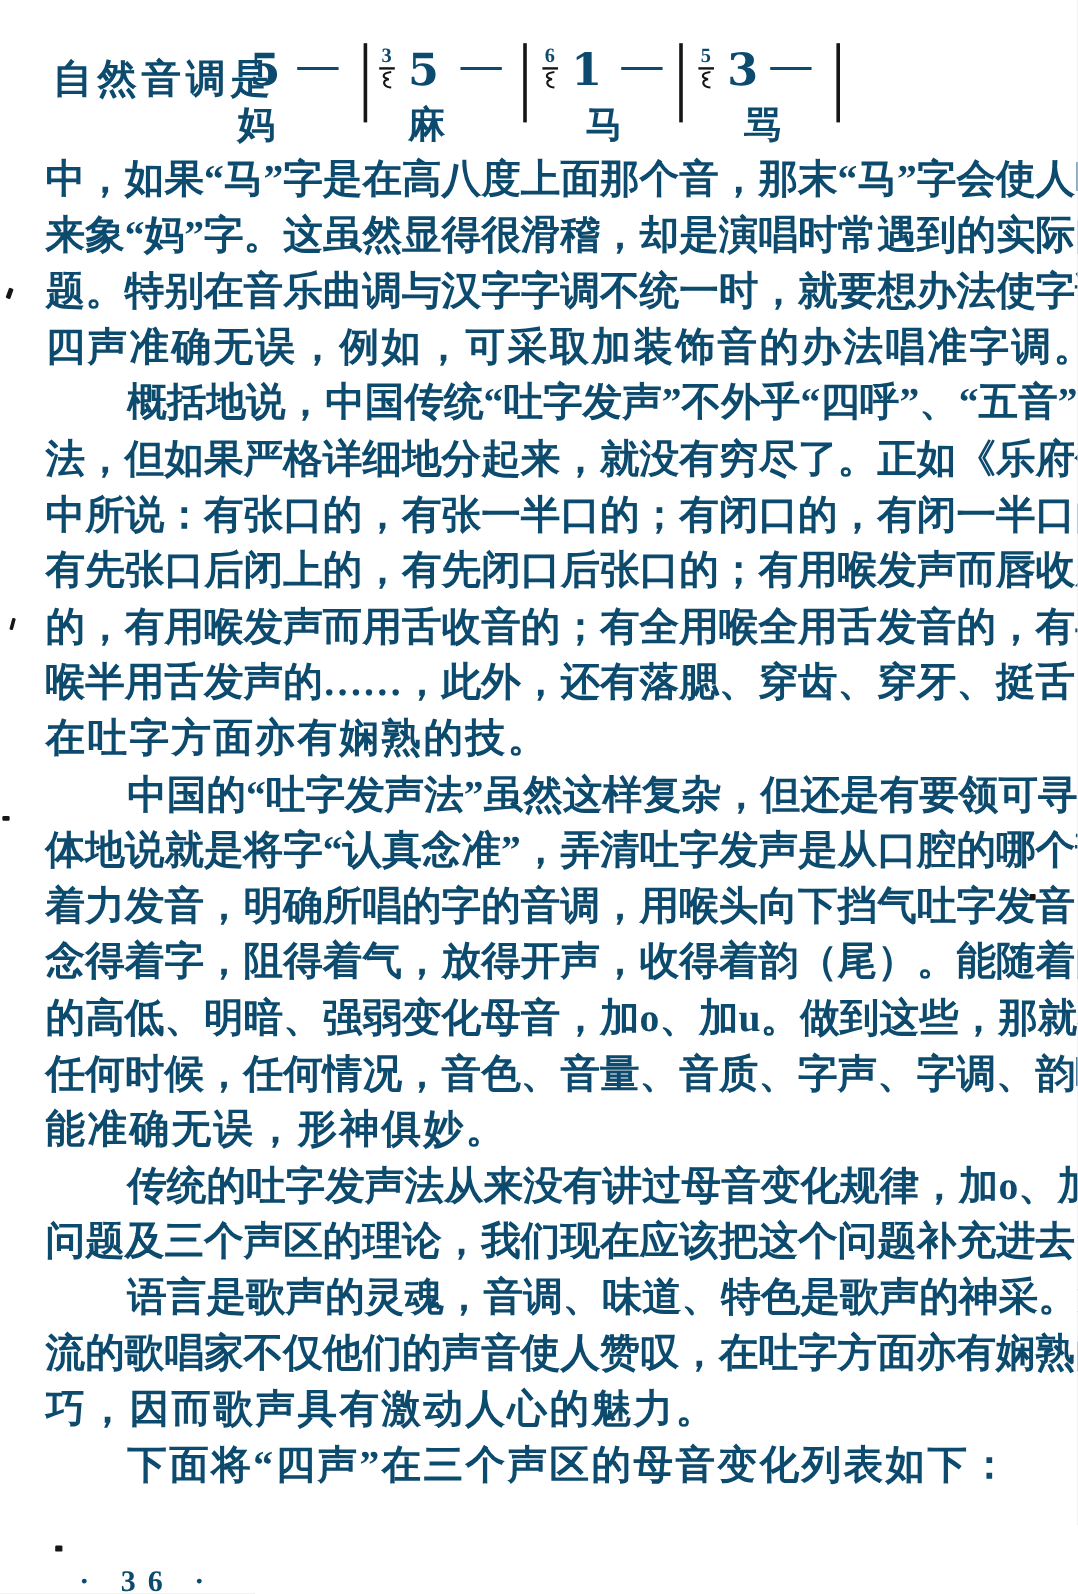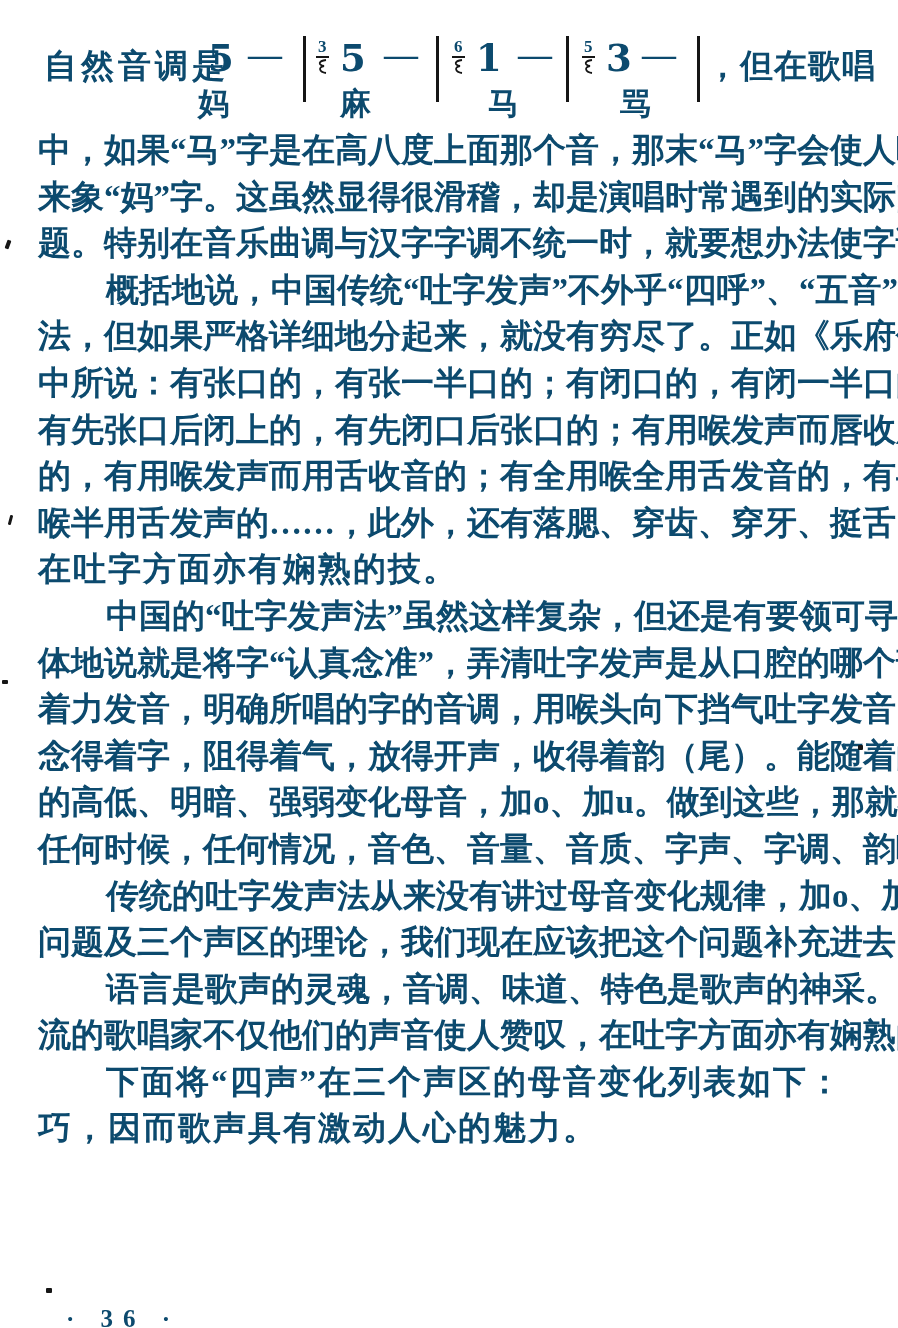--- a/index.html
+++ b/index.html
@@ -106,51 +106,52 @@
       <span class="grace-slur">
         <svg width="12" height="15" viewBox="0 0 12 15">
             <path d="M10 1 C2 2 2 6 8 7 C2 8 3 13 10 14" stroke="#161616" stroke-width="1.8" fill="none"></path>
           </svg>
       </span>
     </span>
     <span class="nt-note p-n4">3</span>
     <span class="nt-dash p-d4">—</span>
     <span class="nt-bar p-b4"></span>
 
-    <span class="nt-suffix">，但在歌唱</span>
 
     <span class="syllable p-s1">妈</span>
     <span class="syllable p-s2">麻</span>
     <span class="syllable p-s3">马</span>
     <span class="syllable p-s4">骂</span>
   </div>
 
   <div class="body-text" id="body-text">
       <div class="line">中，如果“马”字是在高八度上面那个音，那末“马”字会使人听起</div>
       <div class="line">来象“妈”字。这虽然显得很滑稽，却是演唱时常遇到的实际问</div>
       <div class="line">题。特别在音乐曲调与汉字字调不统一时，就要想办法使字调的</div>
+      <div class="line lastline">四声准确无误，例如，可采取加装饰音的办法唱准字调。</div>
       <div class="line indent">概括地说，中国传统“吐字发声”不外乎“四呼”、“五音”等</div>
       <div class="line">法，但如果严格详细地分起来，就没有穷尽了。正如《乐府传声》</div>
       <div class="line">中所说：有张口的，有张一半口的；有闭口的，有闭一半口的；</div>
       <div class="line">有先张口后闭上的，有先闭口后张口的；有用喉发声而唇收尾</div>
       <div class="line">的，有用喉发声而用舌收音的；有全用喉全用舌发音的，有半用</div>
       <div class="line">喉半用舌发声的……，此外，还有落腮、穿齿、穿牙、挺舌、透</div>
       <div class="line lastline">在吐字方面亦有娴熟的技。</div>
       <div class="line indent">中国的“吐字发声法”虽然这样复杂，但还是有要领可寻。具</div>
       <div class="line">体地说就是将字“认真念准”，弄清吐字发声是从口腔的哪个部位</div>
       <div class="line">着力发音，明确所唱的字的音调，用喉头向下挡气吐字发音。要</div>
       <div class="line">念得着字，阻得着气，放得开声，收得着韵（尾）。能随着曲调</div>
       <div class="line">的高低、明暗、强弱变化母音，加o、加u。做到这些，那就不管</div>
       <div class="line">任何时候，任何情况，音色、音量、音质、字声、字调、韵味都</div>
+      <div class="line lastline">能准确无误，形神俱妙。</div>
       <div class="line indent">传统的吐字发声法从来没有讲过母音变化规律，加o、加u的</div>
       <div class="line">问题及三个声区的理论，我们现在应该把这个问题补充进去，以</div>
       <div class="line indent">语言是歌声的灵魂，音调、味道、特色是歌声的神采。第一</div>
       <div class="line">流的歌唱家不仅他们的声音使人赞叹，在吐字方面亦有娴熟的技</div>
+      <div class="line lastline">巧，因而歌声具有激动人心的魅力。</div>
       <div class="line indent lastline">下面将“四声”在三个声区的母音变化列表如下：</div>
-      <div class="line lastline">巧，因而歌声具有激动人心的魅力。</div>
     </div>
 
   <div class="page-number">· 36 ·</div>
 
   <span class="speck sp1"></span>
   <span class="speck sp2"></span>
   <span class="speck sp3"></span>
   <span class="speck sp4"></span>
   <span class="speck sp5"></span>
 

